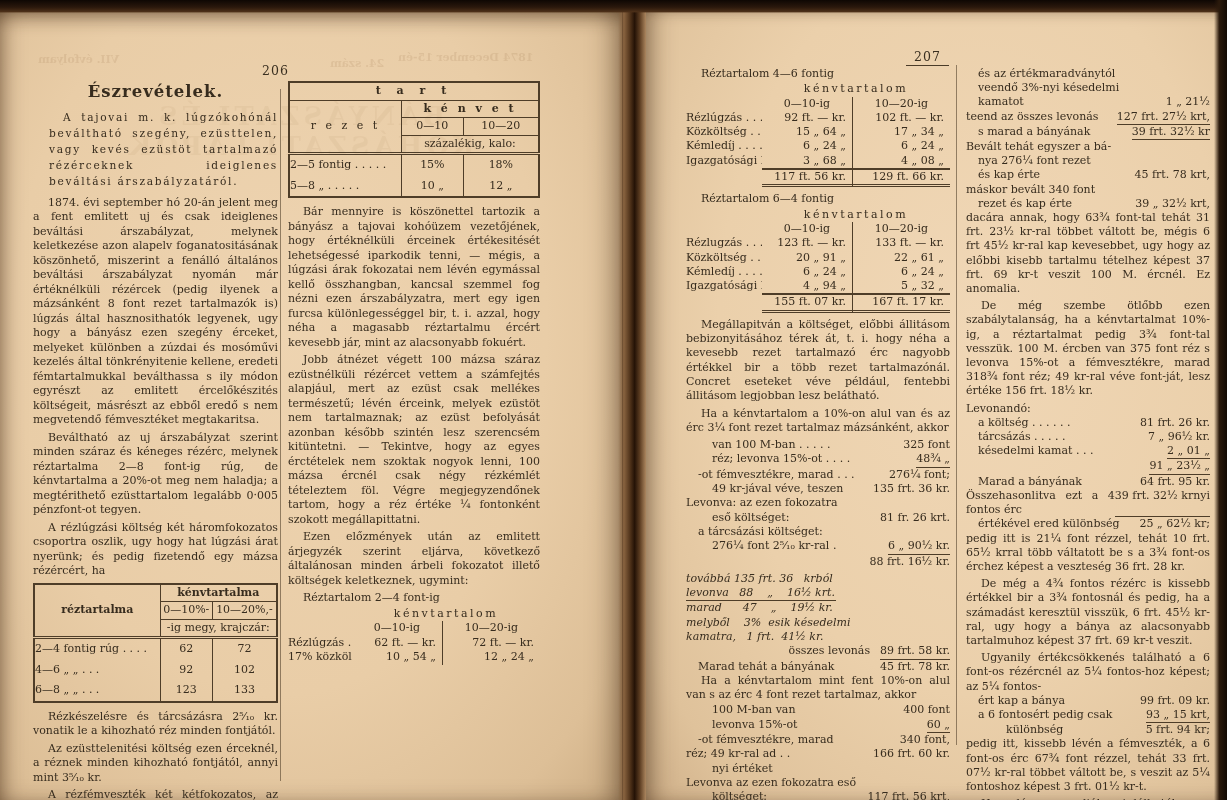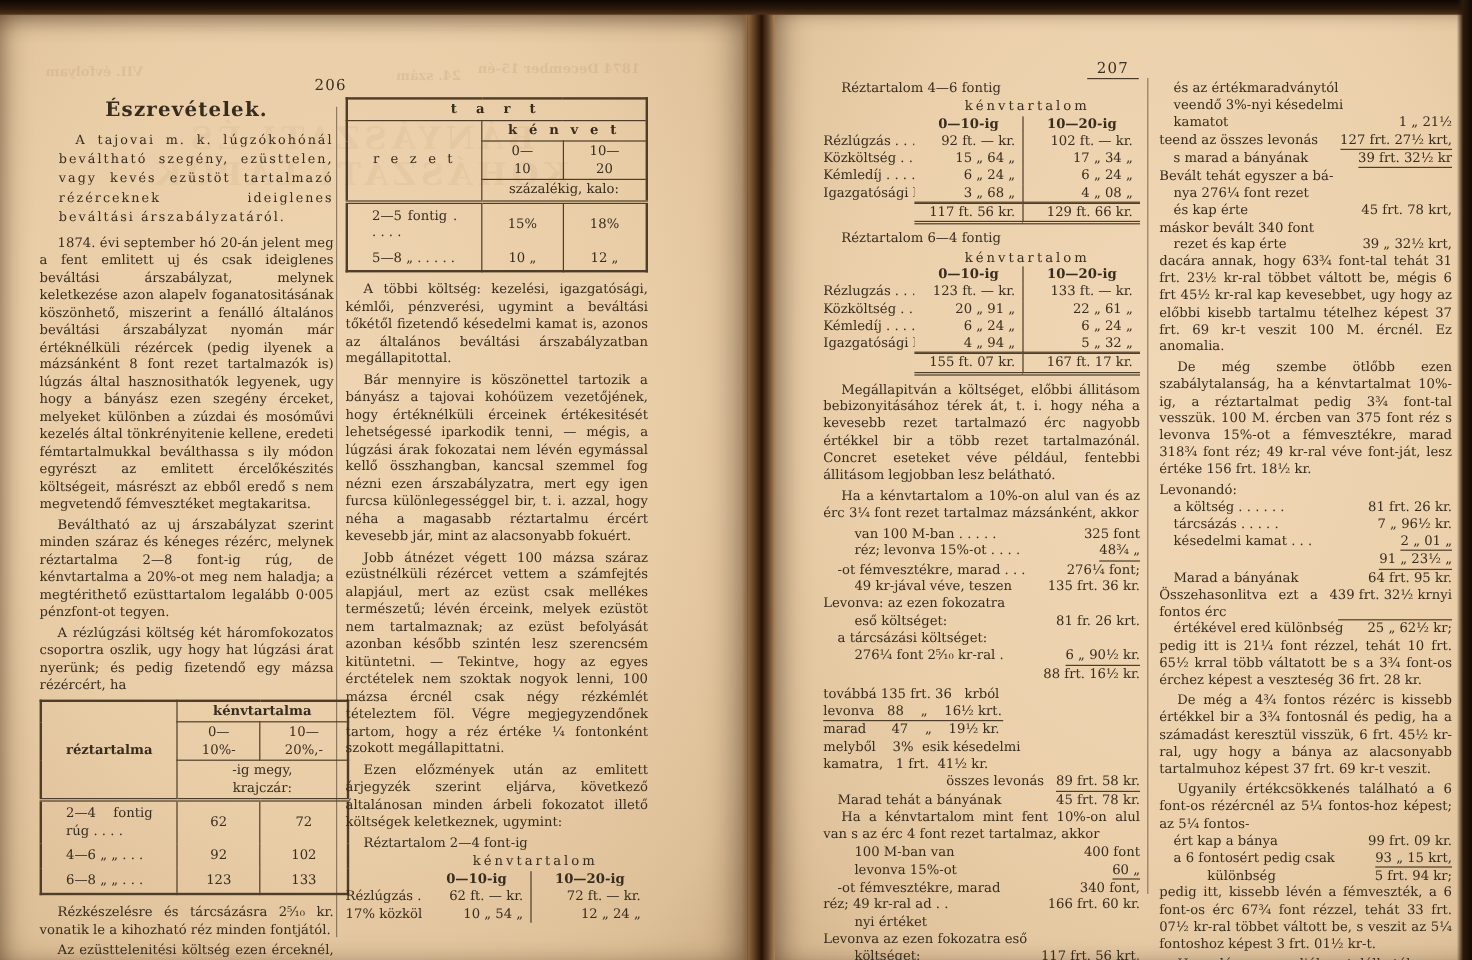--- a/index.html
+++ b/index.html
@@ -34,46 +34,46 @@
   .p{text-indent:15px;margin:0 0 3px 0;}
   .nop{text-indent:0;}
   .pagenum{position:absolute;font-size:12.5px;letter-spacing:1px;color:#3a2f20;}
   .pagenum.u{border-bottom:1px solid #4a3b28;padding:0 8px 1px 8px;}
   .vrule{position:absolute;width:1px;background:rgba(70,52,32,.55);}
   .title{font-size:16.5px;font-weight:bold;text-align:center;letter-spacing:1px;margin:0 0 9px 0;}
   .intro{letter-spacing:1.7px;text-indent:14px;margin:0 0 6px 16px;font-size:10.6px;line-height:16.2px;}
   
   table.bt{border-collapse:collapse;width:100%;color:#372c1e;font-size:11px;
     border:2px solid #4e3d28;margin:4px 0 7px 0;}
-  table.bt td{border:1px solid #4e3d28;padding:1px 20px;}
+  table.bt td{border:1px solid #4e3d28;padding:1px 0;}
   table.bt .c{text-align:center;}
   table.bt .b{font-weight:bold;}
   table.bt .sp3{letter-spacing:3px;}
   table.bt .sp6{letter-spacing:6px;font-weight:bold;}
   table.bt tr.dr td{border-top:none;border-bottom:none;padding-top:3px;padding-bottom:3px;}
   table.bt tr.dr1 td{border-top:3px double #4e3d28;margin-top:40px;}
   table.bt td.nb{border-bottom:none;}
   table.bt td.nt{border-top:none;}
   
   .ct{margin:1px 0 5px 0;}
   .ct .cap{text-indent:15px;margin:2px 0 1px 0;}
   .ctg{display:grid;grid-template-columns:1fr 90px 98px;}
   .ctg .tt{grid-column:2/4;text-align:center;letter-spacing:2.5px;}
-  .ctg .ch{text-align:center;font-weight:bold;}
+  .ctg .ch{text-align:center;}
   .ctg .a{text-align:right;padding-right:6px;white-space:nowrap;}
   .ctg .a2{border-left:1px solid #4e3d28;}
   .ctg .tot{border-top:1px solid #4e3d28;border-bottom:3px double #4e3d28;}
   .ctg .lbl{white-space:nowrap;overflow:hidden;}
   
   .cl{display:flex;justify-content:space-between;}
   .cl .r{white-space:nowrap;}
   .ind{padding-left:26px;} .ind2{padding-left:12px;} .ind3{padding-left:40px;}
   .ul{border-bottom:1px solid #4e3d28;}
   .right{justify-content:flex-end;gap:10px;}
-  .ln{white-space:pre-wrap;}
+  .ln{white-space:pre-wrap;font-style:italic;}
 </style>
 </head>
 <body>
 
 <div class="page pageL">
 
   <span class="ghost" style="left:38px;top:42px;font-size:11px;">VII. évfolyam</span>
   <span class="ghost" style="left:330px;top:46px;font-size:11px;">24. szám</span>
   <span class="ghost" style="left:398px;top:40px;font-size:11px;">1874 December 15-én</span>
   <span class="ghost" style="left:50px;top:90px;font-size:26px;opacity:.06;width:500px;white-space:normal;text-align:center;letter-spacing:4px;">BÁNYÁSZATI ÉS KOHÁSZATI LAPOK</span>
@@ -148,21 +148,20 @@
         <td class="c nb">18%</td>
       </tr>
       <tr class="dr">
         <td class="nt">5—8    „     .    .    .    .    .</td>
         <td class="c nt">10 „</td>
         <td class="c nt">12 „</td>
       </tr>
     </tbody>
       </table>
 
-    <p class="p">A többi költség: kezelési, igazgatósági, kémlői, pénzverési, ugymint a beváltási tőkétől fizetendő késedelmi kamat is, azonos az általános beváltási árszabályzatban megállapitottal.</p>
     <p class="p">Bár mennyire is köszönettel tartozik a bányász a tajovai kohóüzem vezetőjének, hogy értéknélküli érceinek értékesitését lehetségessé iparkodik tenni, — mégis, a lúgzási árak fokozatai nem lévén egymással kellő összhangban, kancsal szemmel fog nézni ezen árszabályzatra, mert egy igen furcsa különlegességgel bir, t. i. azzal, hogy néha a magasabb réztartalmu ércért kevesebb jár, mint az alacsonyabb fokuért.</p>
     <p class="p">Jobb átnézet végett 100 mázsa száraz ezüstnélküli rézércet vettem a számfejtés alapjául, mert az ezüst csak mellékes természetű; lévén érceink, melyek ezüstöt nem tartalmaznak; az ezüst befolyását azonban később szintén lesz szerencsém kitüntetni. — Tekintve, hogy az egyes érctételek nem szoktak nogyok lenni, 100 mázsa ércnél csak négy rézkémlét tételeztem föl. Végre megjegyzendőnek tartom, hogy a réz értéke ¼ fontonként szokott megállapittatni.</p>
     <p class="p">Ezen előzmények után az emlitett árjegyzék szerint eljárva, következő általánosan minden árbeli fokozatot illető költségek keletkeznek, ugymint:</p>
 
     <div class="ct">
       <div class="cap">Réztartalom 2—4 font-ig</div>
       <div class="ctg">
         <span class="lbl"></span>
           <span class="tt">kénvtartalom</span>
         <span class="lbl"></span>

